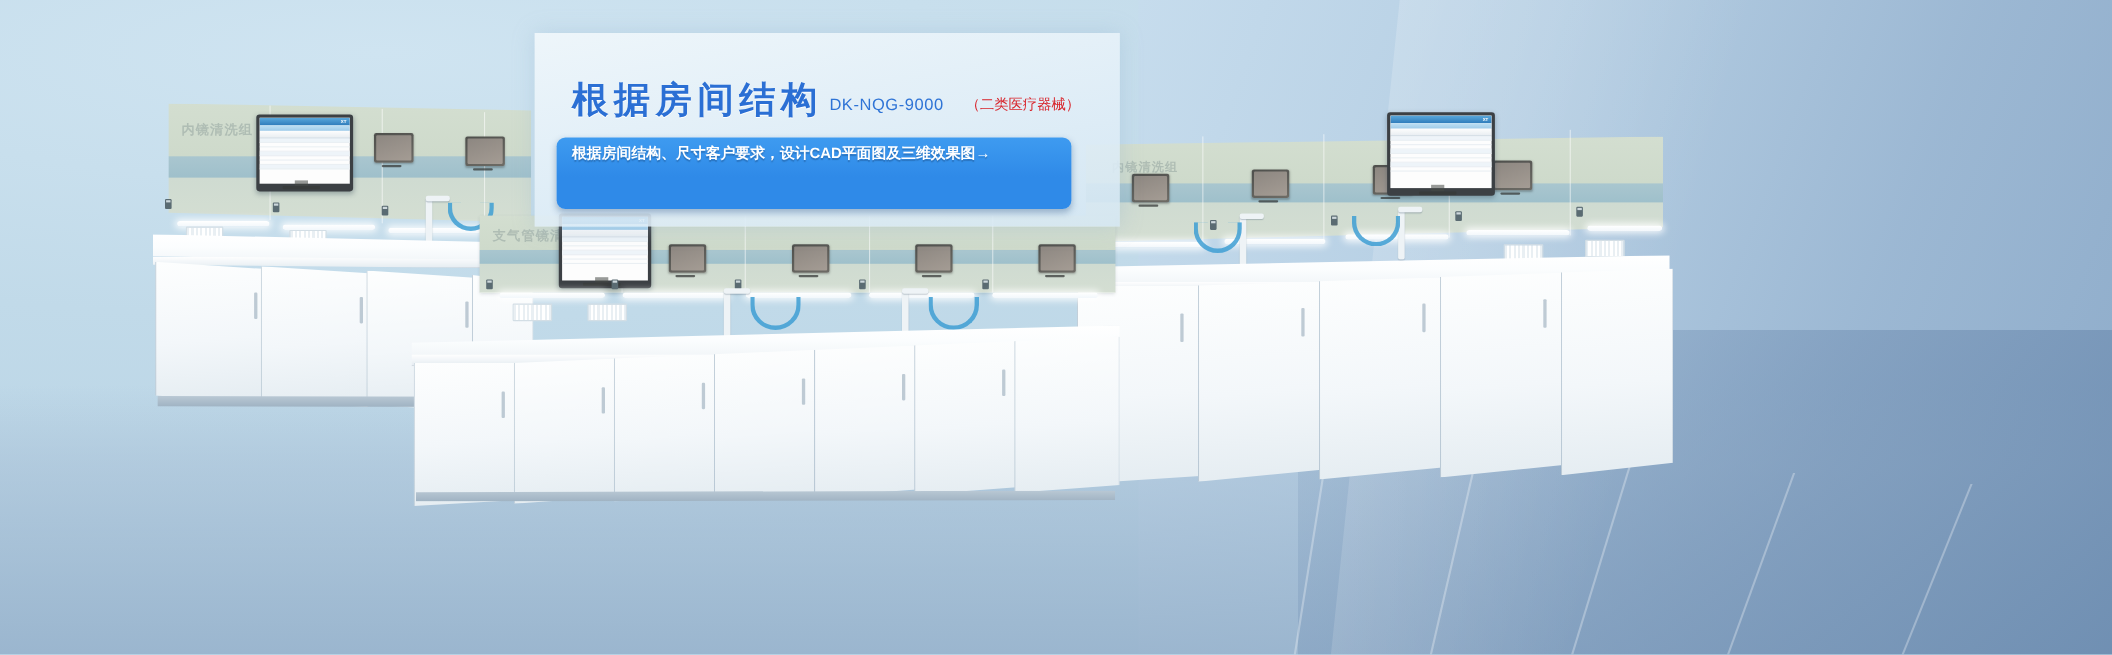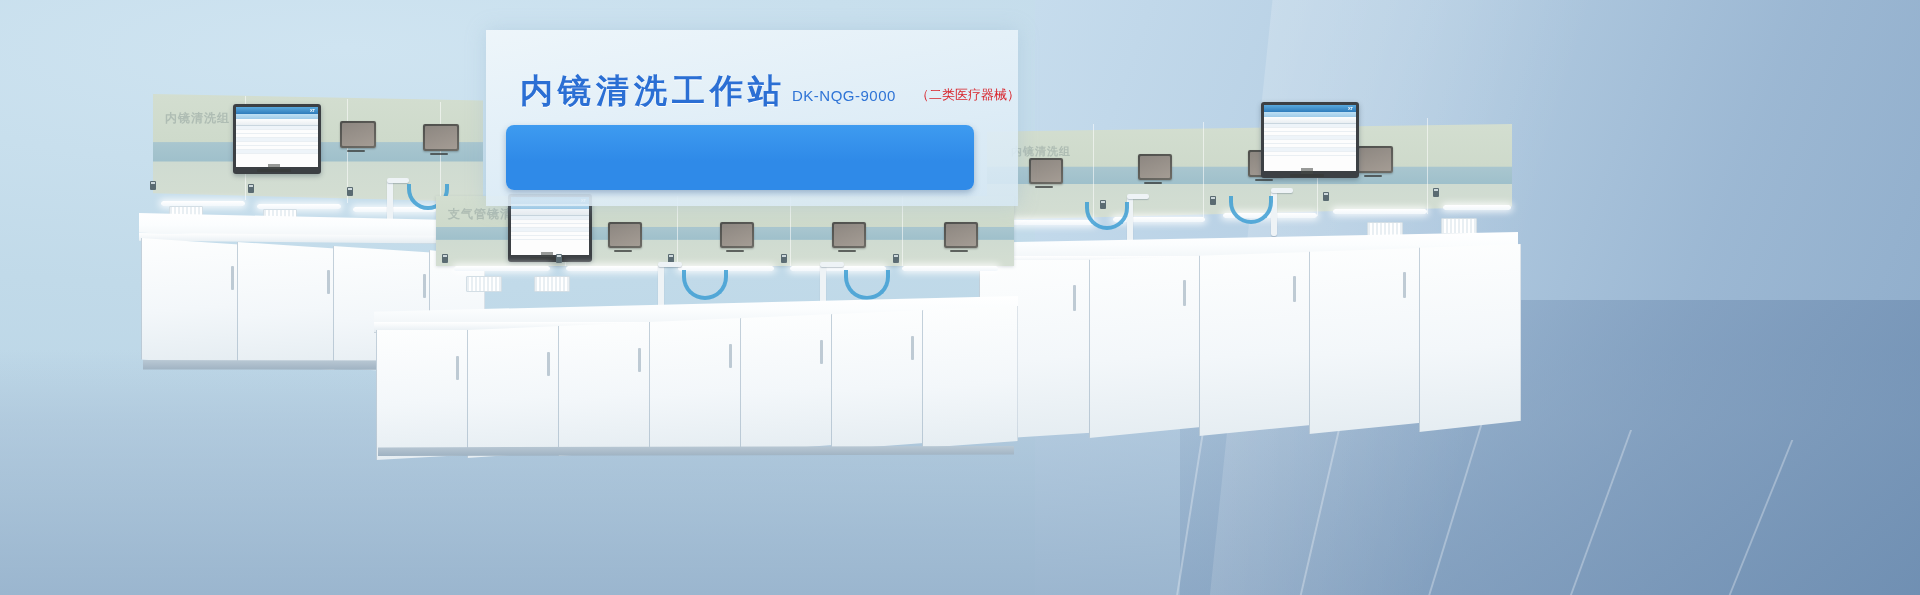--- a/index.html
+++ b/index.html
@@ -384,22 +384,23 @@
         <path d="M180,58 C180,22 250,22 250,58"></path>
         <path d="M198,58 C198,32 232,32 232,58"></path>
         <path d="M215,58 L215,34"></path>
         <path d="M16,32 L64,32 M34,24 L46,24"></path>
         <path d="M96,28 L154,28 M114,21 L136,21"></path>
         <path d="M186,32 L244,32 M204,25 L226,25"></path>
       </g>
     </svg>
 
     <div class="tc-head">
-      <span class="tc-title">内镜清洗工作站</span>
+      <span class="tc-title">根据房间结构</span>
       <span class="tc-model">DK-NQG-9000</span>
       <span class="tc-cert">（二类医疗器械）</span>
     </div>
   </div>
 
   <div class="infobox">
+    <div class="ib-line">根据房间结构、尺寸客户要求，设计CAD平面图及三维效果图→</div>
   </div>
 
 </div>
 
 </body></html>

